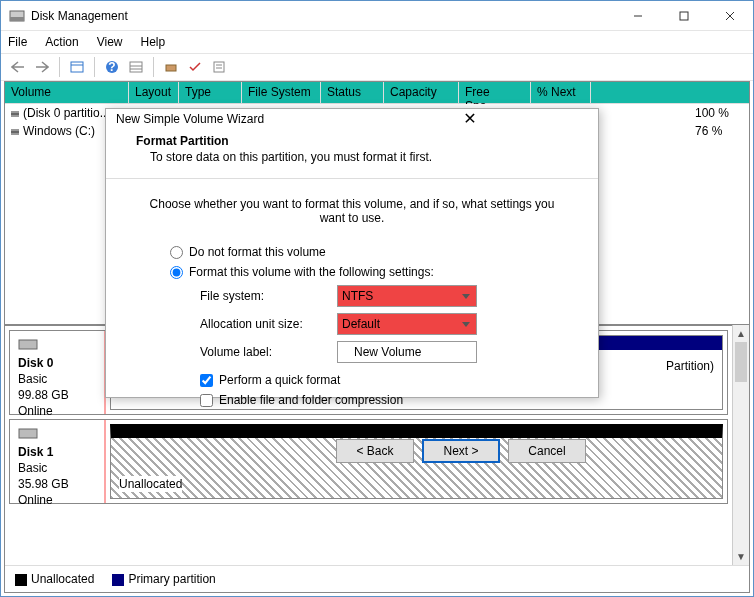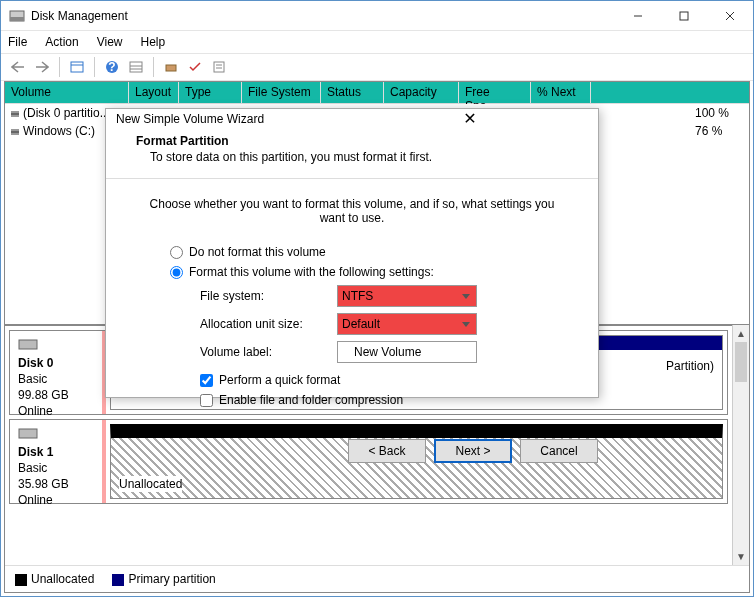--- a/index.html
+++ b/index.html
@@ -17,21 +17,21 @@
   .toolsep { width: 1px; height: 20px; background: #ccc; margin: 0 4px; }
   .content { flex: 1; display: flex; flex-direction: column; border: 1px solid #888; margin: 0 3px 3px 3px; }
   .listhdr { display: flex; background: #14b8a6; border-bottom: 1px solid #ddd; height: 22px; }
   .listhdr > div { border-right: 1px solid #ddd; padding: 3px 6px; }
   .listrows { background: #fff; }
   .listrow { display: flex; height: 18px; align-items: center; }
   .listrow > div { padding: 0 6px; white-space: nowrap; overflow: hidden; }
   .col-vol { width: 124px; } .col-lay { width: 50px; } .col-typ { width: 63px; } .col-fs { width: 79px; } .col-st { width: 63px; } .col-cap { width: 75px; } .col-fr { width: 72px; } .col-pf { width: 60px; }
   .diskpanel { flex: 1; border-top: 1px solid #888; display: flex; position: relative; padding: 4px; gap: 4px; flex-direction: column; }
   .diskrow { display: flex; border: 1px solid #888; height: 85px; background: #fff; }
-  .diskinfo { width: 96px; padding: 6px 8px; border-right: 4px solid #fca5a5; font-size: 11px; line-height: 1.35; }
+  .diskinfo { width: 96px; padding: 6px 8px; border-right: 2px solid #fca5a5; font-size: 11px; line-height: 1.35; }
   .diskbars { flex: 1; display: flex; padding: 4px; gap: 4px; }
   .part { border: 1px solid #888; flex: 1; position: relative; padding: 6px 8px; font-size: 11px; line-height: 1.35; }
   .part.primary::before { content: ""; position: absolute; top: 0; left: 0; right: 0; height: 14px; background: #00007e; }
   .part.unalloc { display: flex; align-items: flex-end; }
   .hatch { background: repeating-linear-gradient(45deg, #aaa 0 2px, #fff 2px 6px); }
   .legend { border-top: 1px solid #ddd; padding: 6px 10px; display: flex; gap: 18px; align-items: center; font-size: 12px; }
   .sw { width: 12px; height: 12px; display: inline-block; margin-right: 4px; vertical-align: middle; }
   .scrollbar { width: 17px; background: #f0f0f0; border-left: 1px solid #ccc; display: flex; flex-direction: column; }
   .sb-btn { height: 17px; display: flex; align-items: center; justify-content: center; color: #555; font-size: 10px; }
   .sb-track { flex: 1; position: relative; }
@@ -46,21 +46,21 @@
   .dlg-head .h { font-weight: bold; margin-bottom: 2px; }
   .dlg-head .s { padding-left: 14px; }
   .dlg-body { flex: 1; padding: 18px 30px; }
   .dlg-body .intro { text-align: center; margin-bottom: 20px; }
   .radio-row, .chk-row { display: flex; align-items: center; gap: 6px; margin: 6px 0 6px 34px; }
   .frow { display: flex; align-items: center; margin: 6px 0 6px 64px; gap: 7px; }
   .frow label { width: 130px; }
   .combo { width: 140px; height: 22px; border: 1px solid #999; background: #ef4444; display: flex; align-items: center; padding: 0 4px; position: relative; }
   .combo::after { content: ""; position: absolute; right: 6px; top: 8px; border-left: 4px solid transparent; border-right: 4px solid transparent; border-top: 5px solid #555; }
   .textinput { width: 140px; height: 22px; border: 1px solid #999; padding: 0 16px; outline: none; font: inherit; }
-  .dlg-btns { padding: 8px 0; display: flex; justify-content: flex-end; gap: 8px; }
+  .dlg-btns { padding: 8px 12px; display: flex; justify-content: flex-end; gap: 8px; }
   .btn { width: 78px; height: 24px; border: 1px solid #999; background: #e1e1e1; display: inline-flex; align-items: center; justify-content: center; }
   .btn.default { border: 2px solid #0b61c4; }
   input[type=radio], input[type=checkbox] { margin: 0; }
   .diskicon { display: inline-block; width: 8px; height: 2px; background: #666; vertical-align: middle; margin-right: 4px; box-shadow: 0 -2px 0 #999, 0 2px 0 #999; }
   .ptxt { position: relative; z-index: 1; margin-top: 16px; }
 </style>
 </head>
 <body>
 
 <div class="window">

